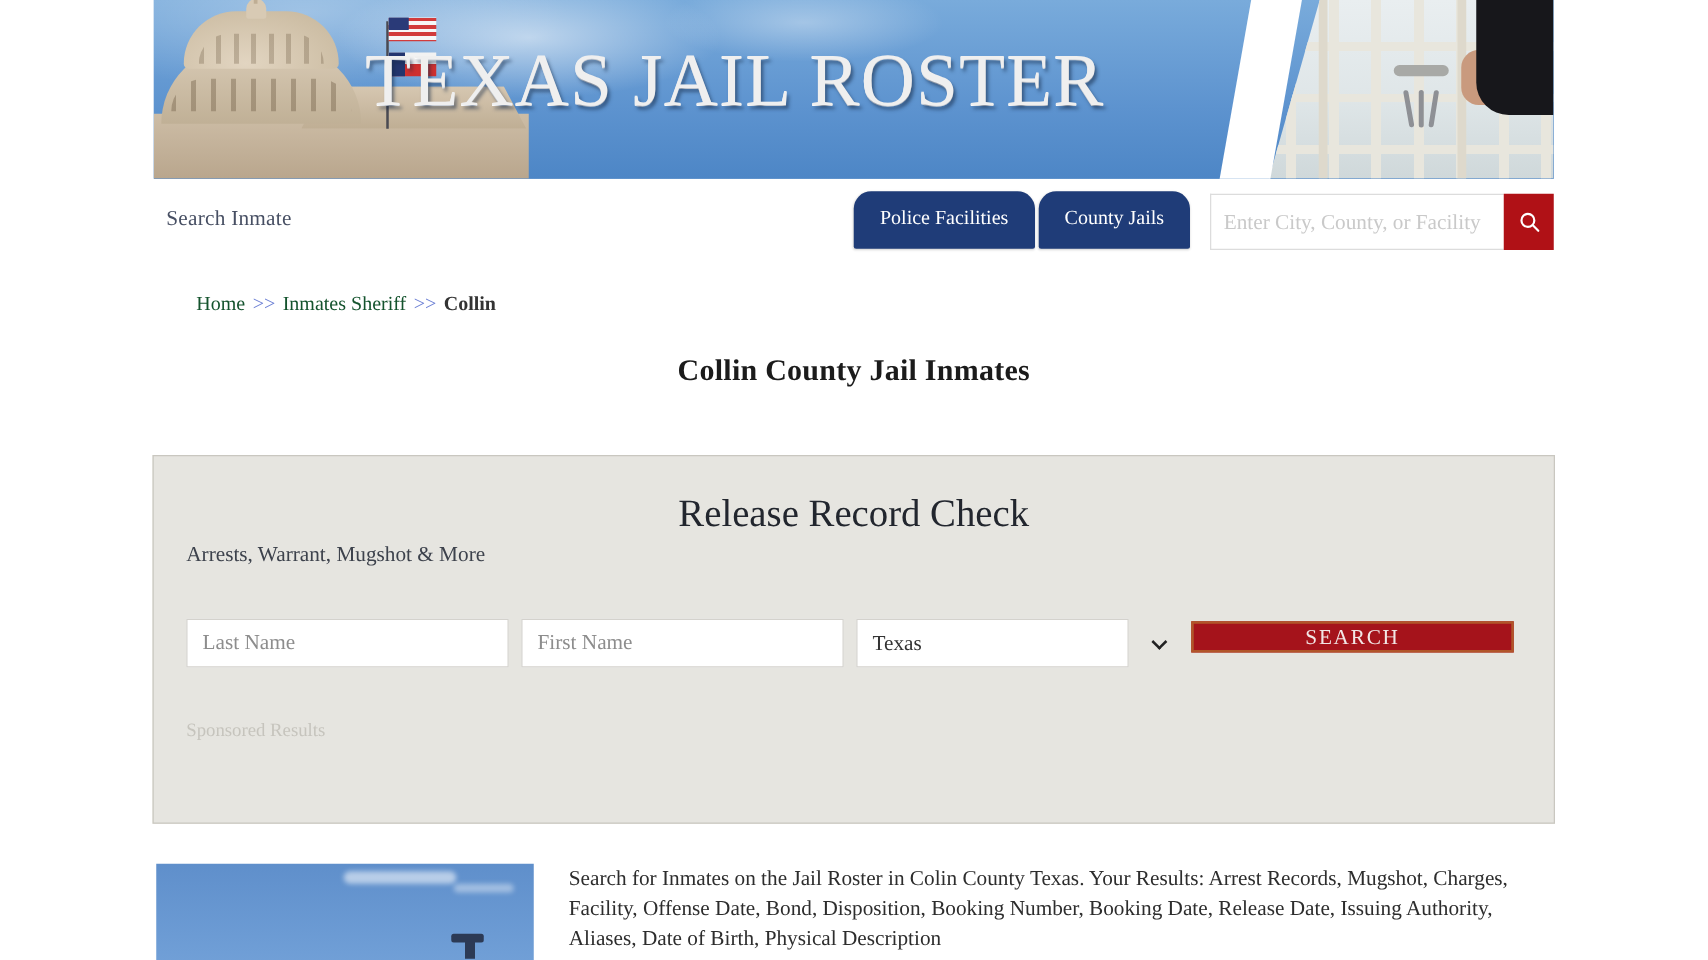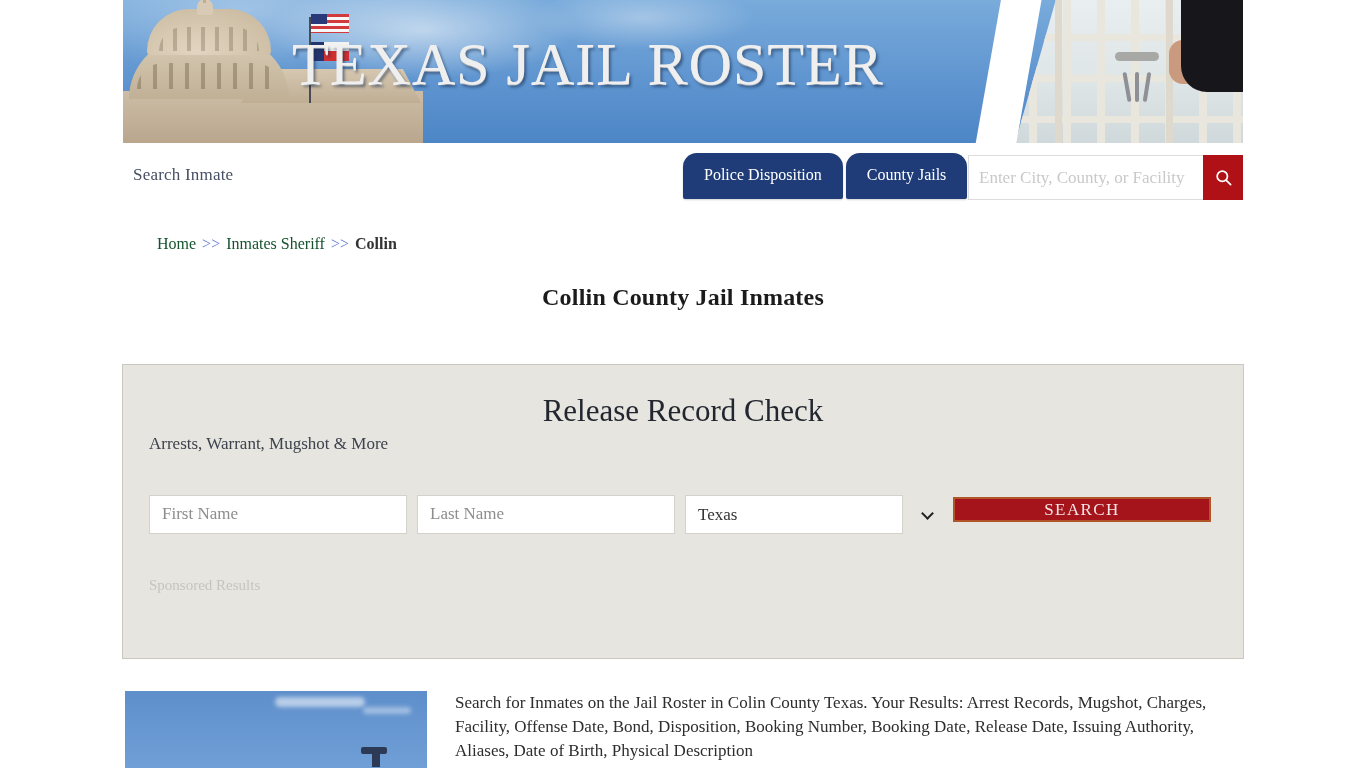--- a/index.html
+++ b/index.html
@@ -294,21 +294,21 @@
     </div>
     <div class="bn-diag"></div>
 
     <div class="bn-title">TEXAS JAIL ROSTER</div>
   </div>
 
   <div class="nav">
     <div class="nav-left">Search Inmate</div>
 
     <div class="tabs">
-      <div class="tab">Police Disposition</div>
+      <div class="tab">Police Facilities</div>
       <div class="tab">County Jails</div>
     </div>
 
     <div class="searchbox">
       <input type="text" placeholder="Enter City, County, or Facility" style="">
       <button class="search-btn">
         <svg width="19" height="19" viewBox="0 0 24 24" fill="none" stroke="#ffffff" stroke-width="2.2">
           <circle cx="10.5" cy="10.5" r="6.5"></circle>
           <line x1="15.5" y1="15.5" x2="21" y2="21" stroke-linecap="round"></line>
         </svg>
@@ -320,22 +320,22 @@
     <a>Home</a><span class="sep">&gt;&gt;</span><a>Inmates Sheriff</a><span class="sep">&gt;&gt;</span><span class="cur">Collin</span>
   </div>
 
   <div class="page-title">Collin County Jail Inmates</div>
 
   <div class="panel">
     <div class="panel-h">Release Record Check</div>
     <div class="panel-sub">Arrests, Warrant, Mugshot &amp; More</div>
 
     <div class="form-row">
+      <input id="last-name" class="fld" type="text" placeholder="Last Name" style="">
       <input id="first-name" class="fld" type="text" placeholder="First Name" style="">
-      <input id="last-name" class="fld" type="text" placeholder="Last Name" style="">
       <div class="sel-wrap">
         <select class="fld">
           <option>Texas</option>
         </select>
         <span class="chev"></span>
       </div>
       <button class="btn-search">SEARCH</button>
     </div>
 
     <div class="sponsored">Sponsored Results</div>

